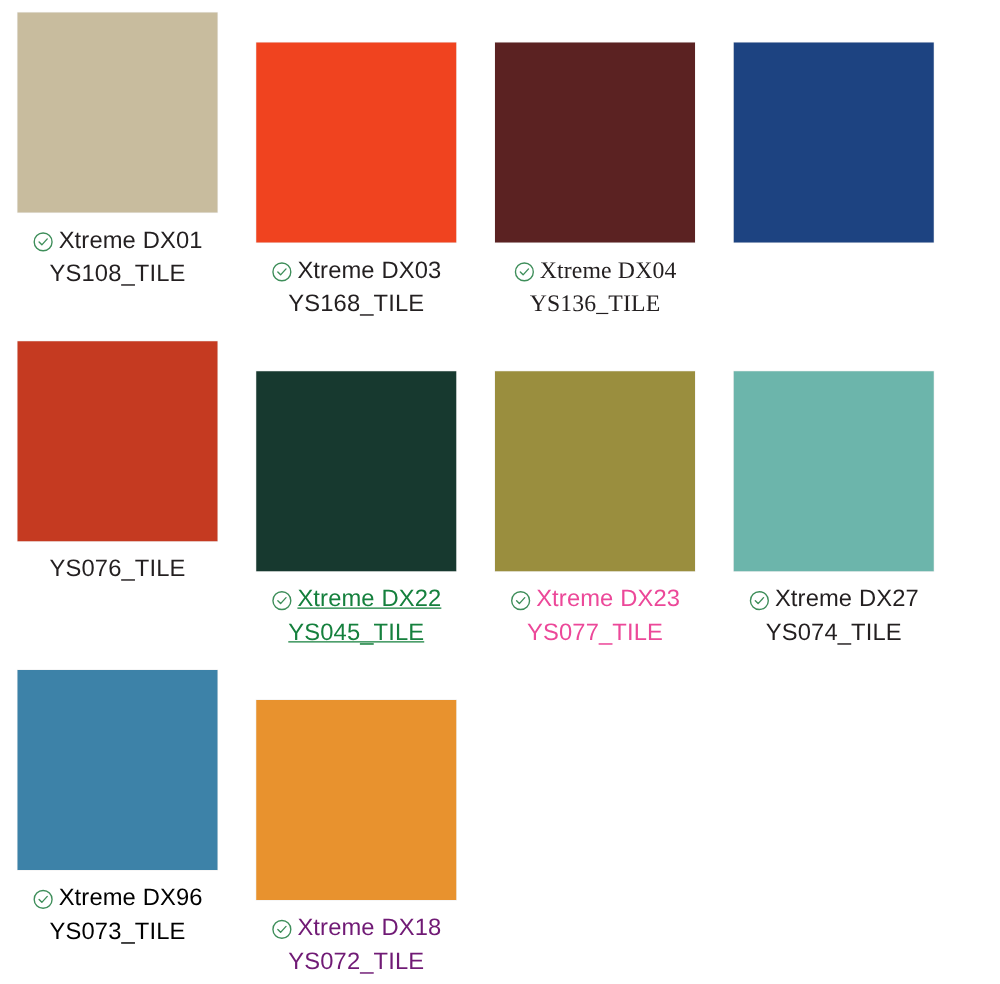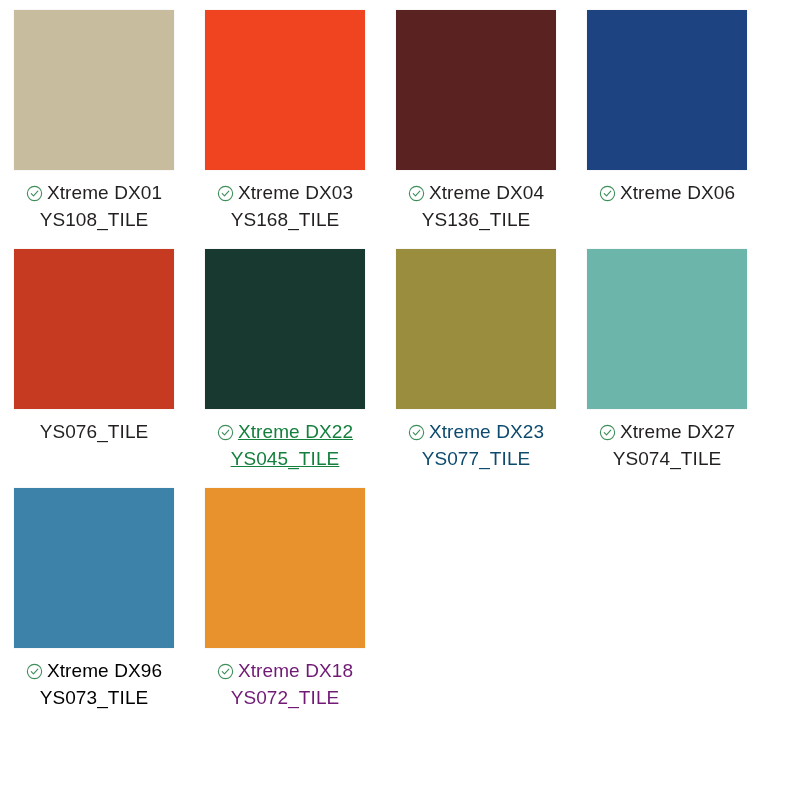--- a/index.html
+++ b/index.html
@@ -35,20 +35,21 @@
     width: 160px;
     margin-left: 14px;
     margin-right: 31px;
     display: flex;
     flex-direction: column;
     align-items: flex-start;
   }
 
   .swatch-card:not(:first-child) {
     margin-left: 0;
+    margin-top: 24px;
   }
 
   .swatch-chip {
     width: 160px;
     height: 160px;
     display: block;
     box-shadow: 0 0 0 0.5px rgba(0,0,0,0.06);
     background-repeat: no-repeat;
   }
 
@@ -121,45 +122,36 @@
               <path d="M6.2 10.2 L8.8 12.8 L13.9 7.2" fill="none" stroke="#3e8e5a" stroke-width="1.3" stroke-linecap="round" stroke-linejoin="round"></path>
             </svg>
           </span>
           <span class="name-text">Xtreme DX03</span>
         </div>
         <span class="caption-line2">YS168_TILE</span>
       </div>
     </div>
     <div class="swatch-card">
       <span class="swatch-chip" style="background-color: rgb(91, 34, 34);"></span>
-      <div class="swatch-caption" style="color: rgb(35, 31, 32);">
+      <div class="swatch-caption" style="color: rgb(35, 31, 32); font-family: Liberation Serif, serif;">
         <div class="caption-line1">
           <span class="check-icon">
             <svg viewBox="0 0 20 20" width="17" height="17" aria-hidden="true">
               <circle cx="10" cy="10" r="8.4" fill="none" stroke="#3e8e5a" stroke-width="1.3"></circle>
               <path d="M6.2 10.2 L8.8 12.8 L13.9 7.2" fill="none" stroke="#3e8e5a" stroke-width="1.3" stroke-linecap="round" stroke-linejoin="round"></path>
             </svg>
           </span>
           <span class="name-text">Xtreme DX04</span>
         </div>
         <span class="caption-line2">YS136_TILE</span>
       </div>
     </div>
     <div class="swatch-card">
       <span class="swatch-chip" style="background-color: rgb(29, 67, 129);"></span>
       <div class="swatch-caption" style="color: rgb(35, 31, 32);">
-        <div class="caption-line1">
-          <span class="check-icon">
-            <svg viewBox="0 0 20 20" width="17" height="17" aria-hidden="true">
-              <circle cx="10" cy="10" r="8.4" fill="none" stroke="#3e8e5a" stroke-width="1.3"></circle>
-              <path d="M6.2 10.2 L8.8 12.8 L13.9 7.2" fill="none" stroke="#3e8e5a" stroke-width="1.3" stroke-linecap="round" stroke-linejoin="round"></path>
-            </svg>
-          </span>
-          <span class="name-text">Xtreme DX06</span>
-        </div>
       </div>
     </div>
   </div>
 
   <div class="swatch-row">
     <div class="swatch-card">
       <span class="swatch-chip" style="background-color: rgb(197, 58, 33);"></span>
       <div class="swatch-caption" style="color: rgb(35, 31, 32);">
         <span class="caption-line2">YS076_TILE</span>
       </div>
@@ -174,21 +166,21 @@
               <path d="M6.2 10.2 L8.8 12.8 L13.9 7.2" fill="none" stroke="#3e8e5a" stroke-width="1.3" stroke-linecap="round" stroke-linejoin="round"></path>
             </svg>
           </span>
           <span class="name-text">Xtreme DX22</span>
         </div>
         <span class="caption-line2">YS045_TILE</span>
       </div>
     </div>
     <div class="swatch-card">
       <span class="swatch-chip" style="background-color: rgb(154, 142, 62);"></span>
-      <div class="swatch-caption" style="color: #0c4a6e;">
+      <div class="swatch-caption" style="color: #ec4899;">
         <div class="caption-line1">
           <span class="check-icon">
             <svg viewBox="0 0 20 20" width="17" height="17" aria-hidden="true">
               <circle cx="10" cy="10" r="8.4" fill="none" stroke="#3e8e5a" stroke-width="1.3"></circle>
               <path d="M6.2 10.2 L8.8 12.8 L13.9 7.2" fill="none" stroke="#3e8e5a" stroke-width="1.3" stroke-linecap="round" stroke-linejoin="round"></path>
             </svg>
           </span>
           <span class="name-text">Xtreme DX23</span>
         </div>
         <span class="caption-line2">YS077_TILE</span>

